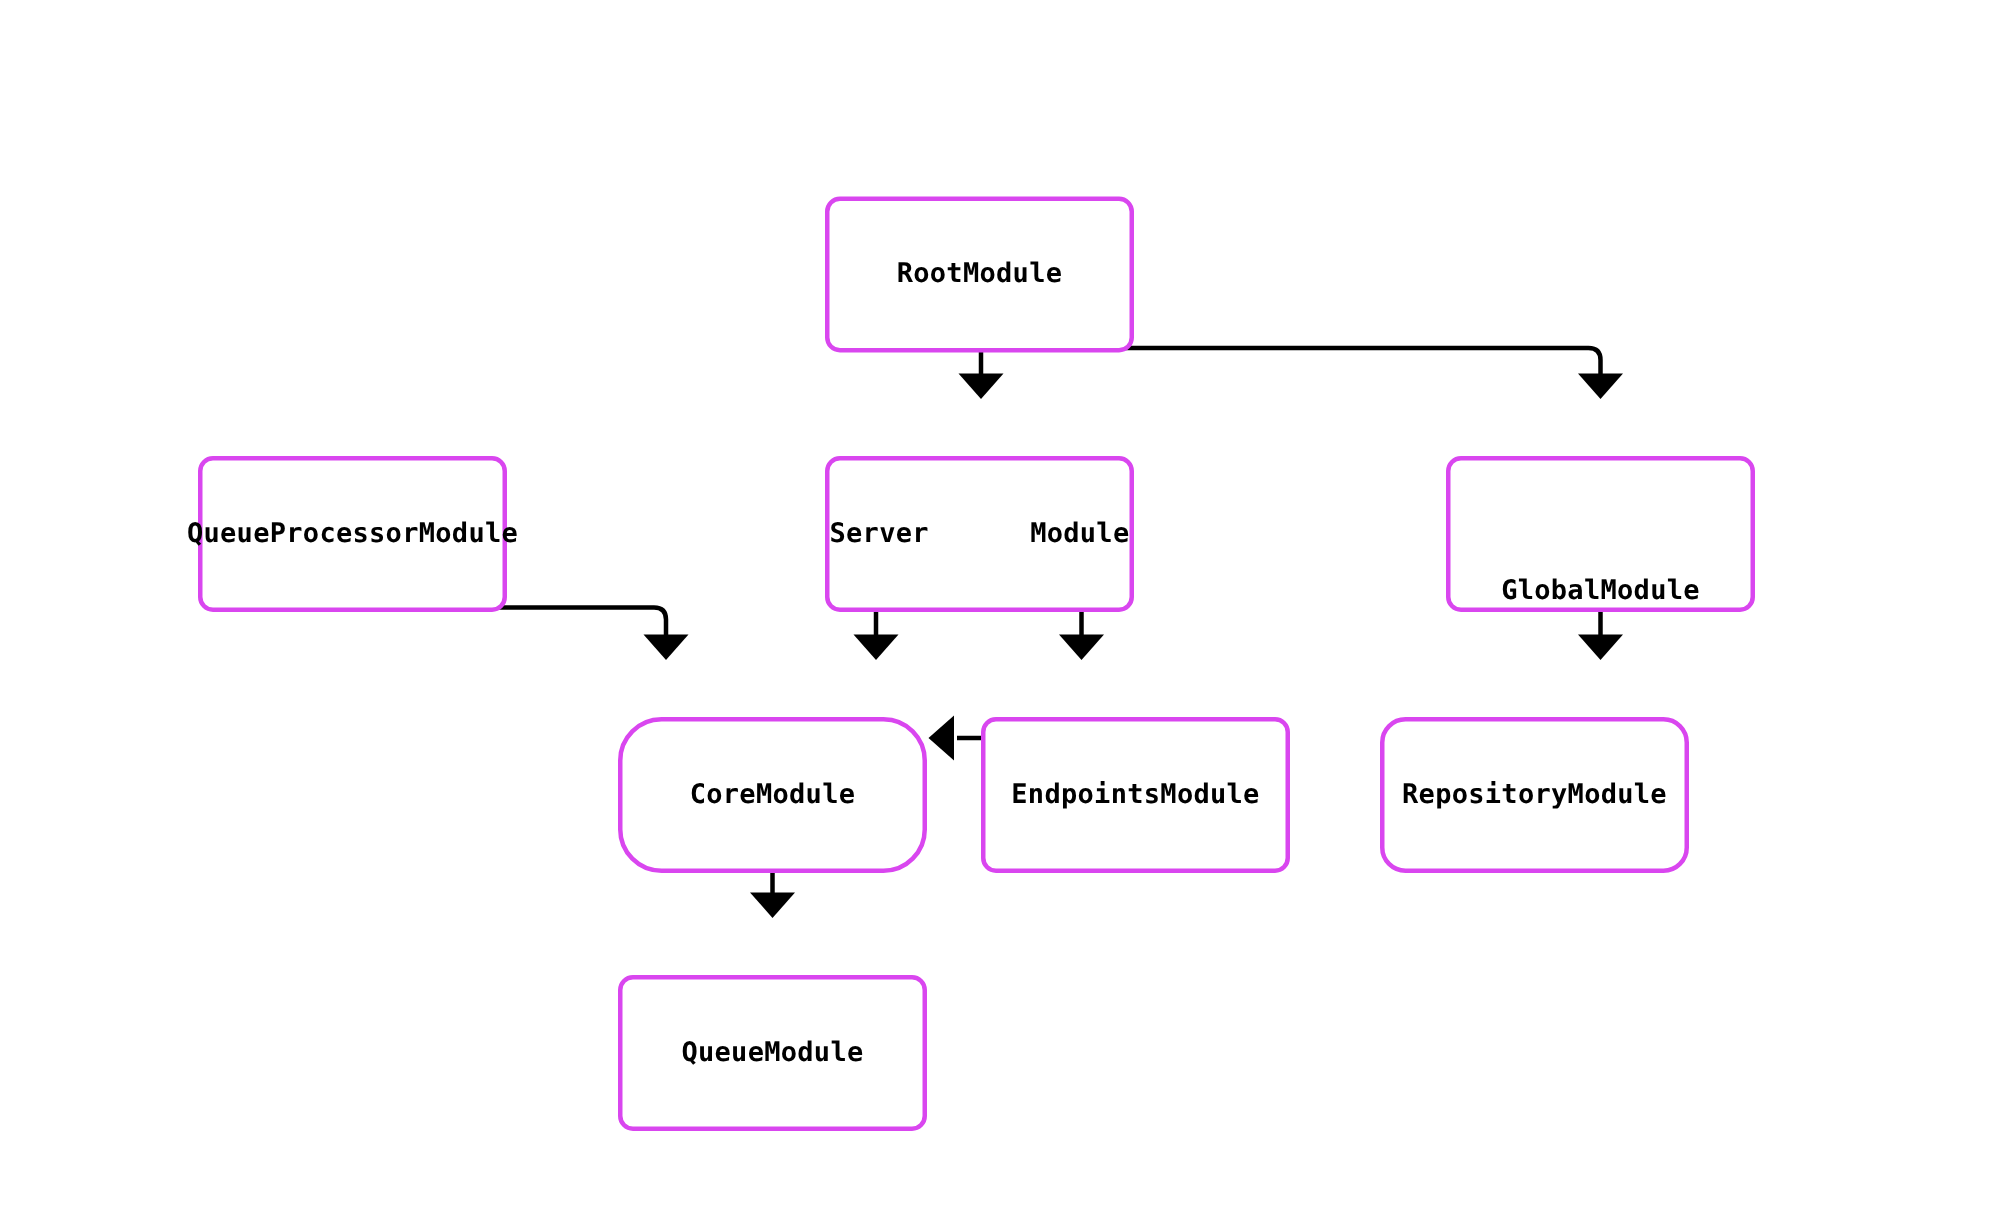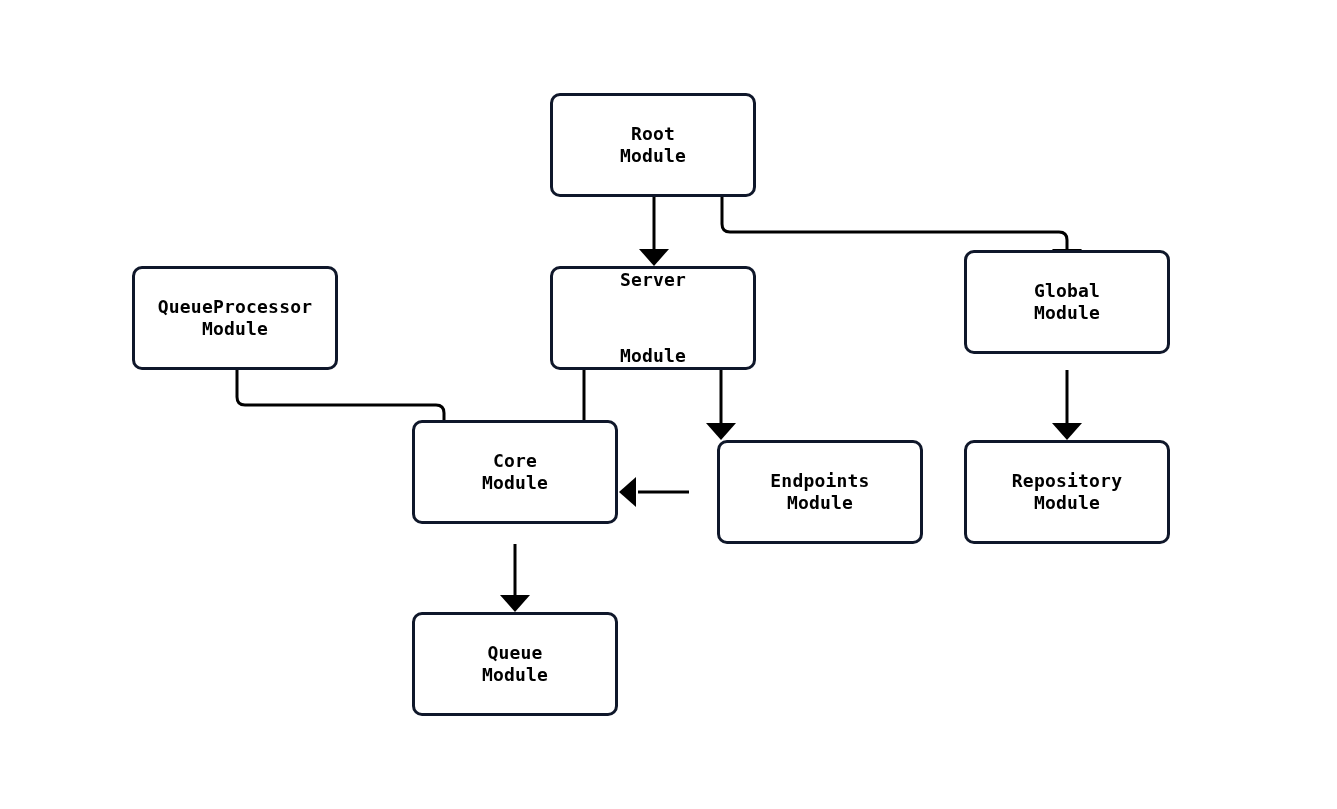--- a/index.html
+++ b/index.html
@@ -28,40 +28,41 @@
   .edges polygon {
     fill: #000000;
     stroke: none;
   }
   .node {
     position: absolute;
     width: 206px;
     height: 104px;
     box-sizing: border-box;
     background: #ffffff;
-    border: 3px solid #0f172a;
+    border: 3px solid #d946ef;
     border-radius: 10px;
     display: flex;
-    flex-direction: column;
+    flex-direction: row;
     align-items: center;
     justify-content: center;
     text-align: center;
     font-size: 18px;
     line-height: 22px;
     font-weight: bold;
     color: #000000;
     letter-spacing: 0.2px;
+    margin-top: 38px;
   }
   #n-root       { left: 550px; top: 93px;  }
   #n-qp         { left: 132px; top: 266px; }
   #n-server     { left: 550px; top: 266px; justify-content: space-between; }
-  #n-global     { left: 964px; top: 250px; }
-  #n-core       { left: 412px; top: 420px; }
-  #n-endpoints  { left: 717px; top: 440px; text-align: center; }
-  #n-repository { left: 964px; top: 440px; }
+  #n-global     { left: 964px; top: 266px; align-items: flex-end; }
+  #n-core       { left: 412px; top: 440px; border-radius: 29px; }
+  #n-endpoints  { left: 654px; top: 440px; text-align: center; }
+  #n-repository { left: 920px; top: 440px; border-radius: 17px; }
   #n-queue      { left: 412px; top: 612px; }
 </style>
 </head>
 <body>
 
 <div class="canvas">
 
   <svg class="edges" width="1337" height="809" viewBox="0 0 1337 809">
 
     <g>

